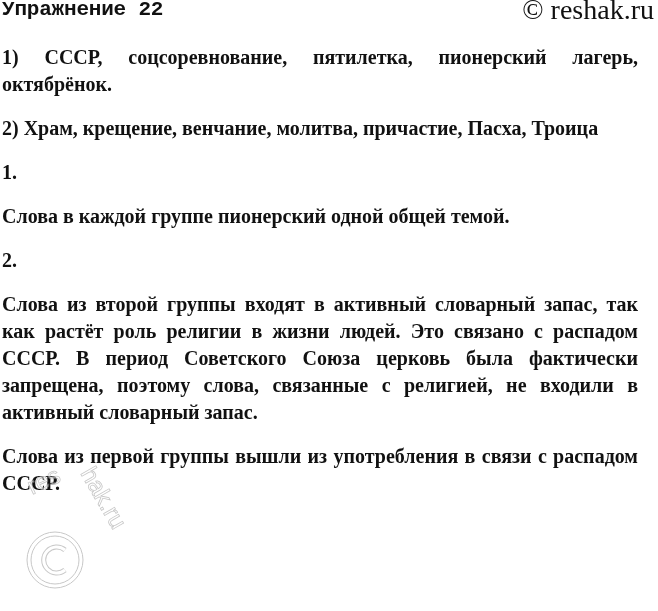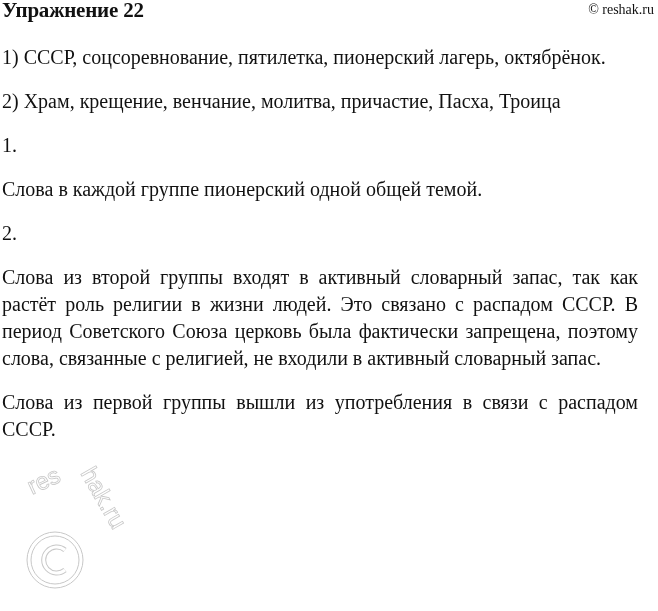--- a/index.html
+++ b/index.html
@@ -23,37 +23,39 @@
       height: 22px;
       display: flex;
       justify-content: space-between;
       align-items: flex-start;
     }
     .title {
       font-weight: bold;
       font-size: 21px;
       line-height: 20px;
       letter-spacing: -0.2px;
+      font-family: Liberation Mono, monospace;
     }
     .copyright {
-      font-size: 14px;
+      font-size: 28px;
       line-height: 20px;
       text-align: right;
     }
     .content {
       position: absolute;
       left: 2px;
       top: 44px;
       width: 652px;
       font-size: 20px;
       line-height: 27px;
     }
     .para {
       margin: 0 16px 17px 0;
       text-align: justify;
+      font-weight: bold;
     }
     .watermark {
       position: absolute;
       left: 20px;
       top: 455px;
       width: 130px;
       height: 150px;
       pointer-events: none;
       opacity: 0.55;
     }

